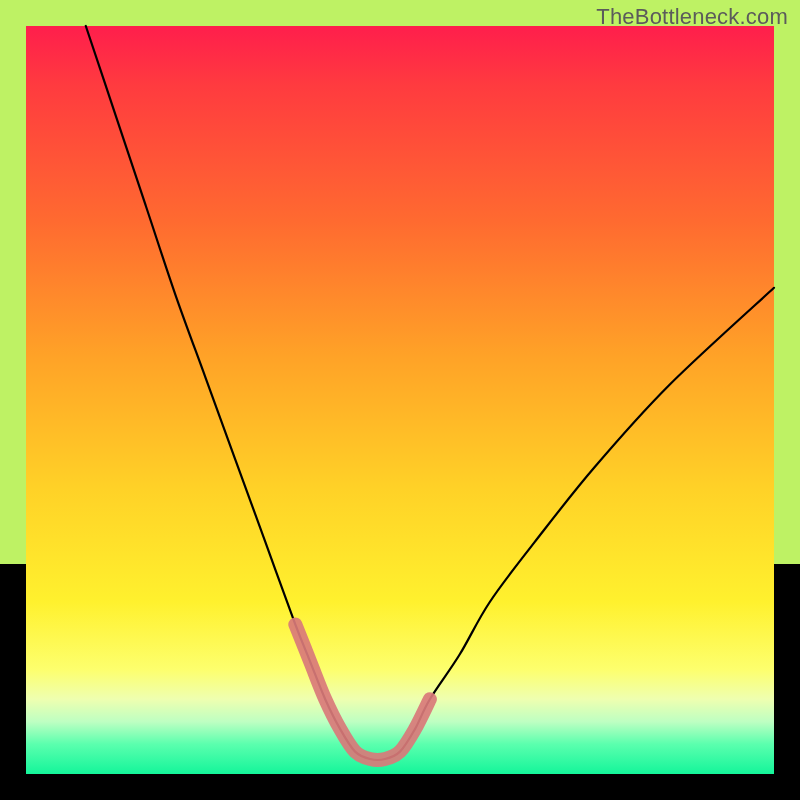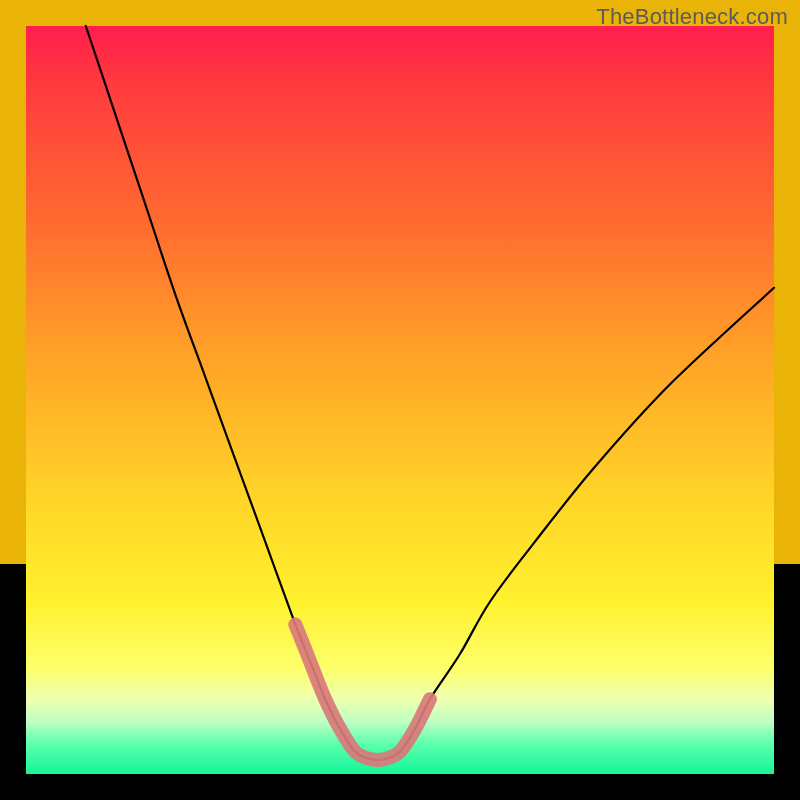--- a/index.html
+++ b/index.html
@@ -10,21 +10,21 @@
     overflow: hidden;
     background: #000;
     font-family: Arial, Helvetica, sans-serif;
   }
   .frame {
     position: absolute;
     left: 0;
     top: 0;
     width: 800px;
     height: 564px;
-    background: #eab308;
+    background: #bef264;
   }
   .plot {
     position: absolute;
     left: 26px;
     top: 26px;
     width: 748px;
     height: 748px;
     
     background: linear-gradient(
       to bottom,

